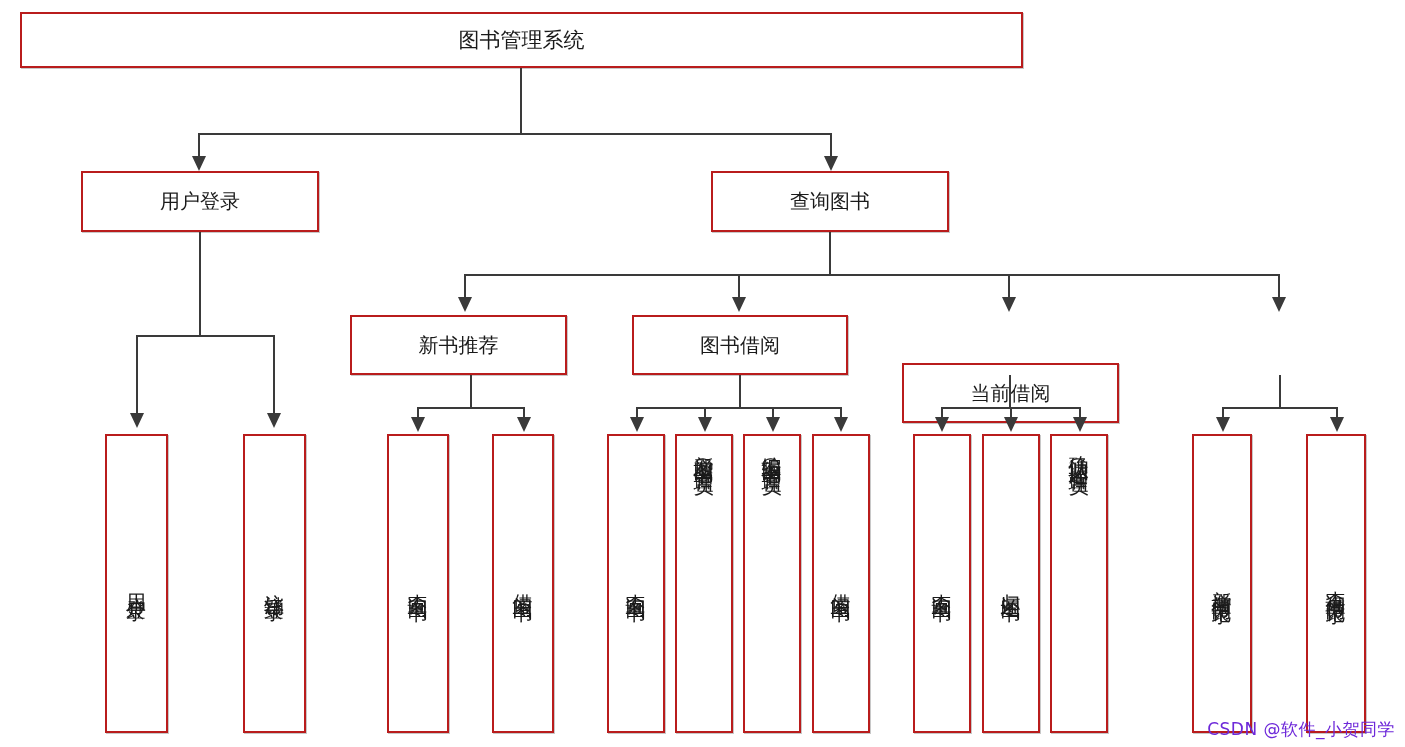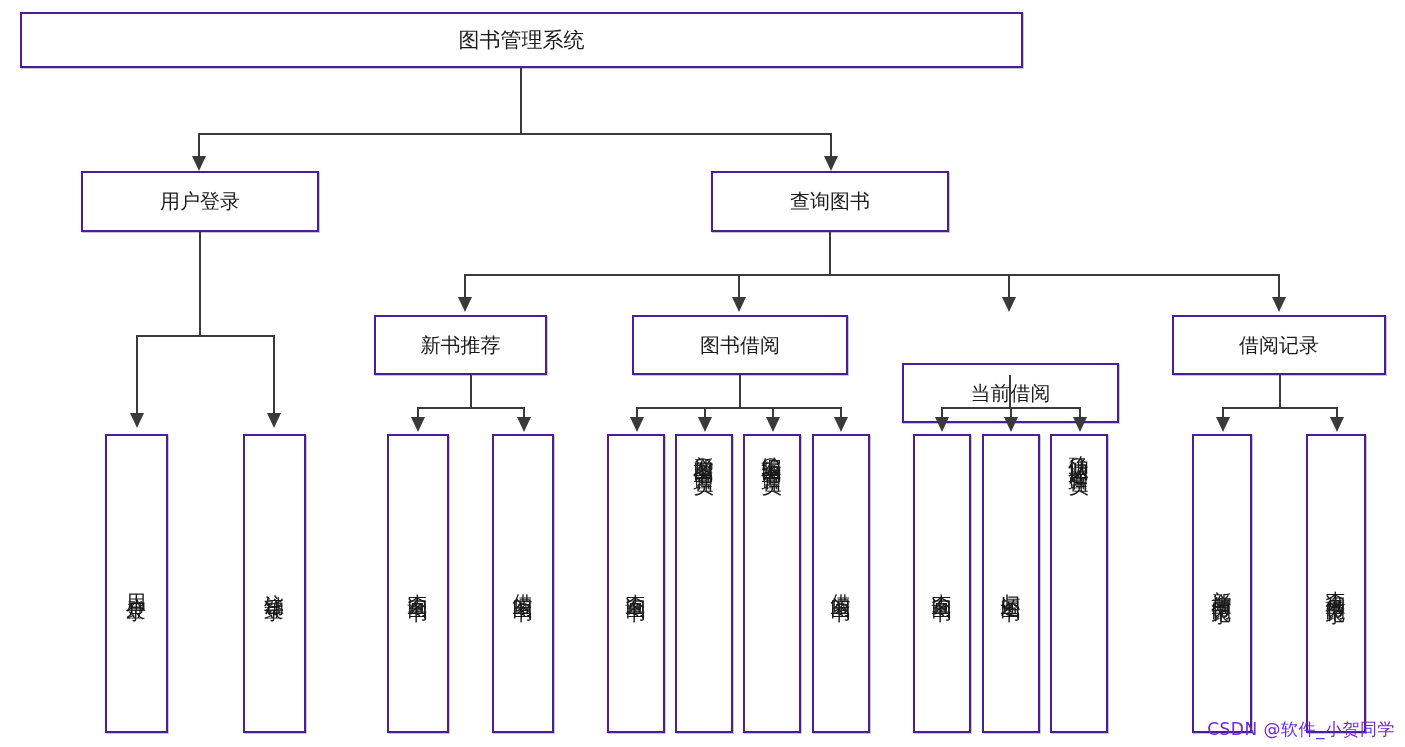--- a/index.html
+++ b/index.html
@@ -15,21 +15,21 @@
     position: relative;
     width: 1405px;
     height: 747px;
     background: #ffffff;
     overflow: hidden;
   }
   
   .node {
     position: absolute;
     box-sizing: border-box;
-    border: 2px solid #4c1d95;
+    border: 2px solid #b91c1c;
     background: #ffffff;
     box-shadow: 1px 1px 0 0 #c8c8c8;
     display: flex;
     align-items: center;
     justify-content: center;
     color: #1a1a1a;
     text-align: center;
   }
   .node.level0 { font-size: 21px; }
   .node.level1 { font-size: 20px; }
@@ -119,35 +119,32 @@
 
   <div class="vline" style="left:738px; top:274px; height:25px;"></div>
   <div class="arrow" style="left:732px; top:297px;"></div>
 
   <div class="vline" style="left:1008px; top:274px; height:25px;"></div>
   <div class="arrow" style="left:1002px; top:297px;"></div>
 
   <div class="vline" style="left:1278px; top:274px; height:25px;"></div>
   <div class="arrow" style="left:1272px; top:297px;"></div>
 
-  <div class="node level2" style="left:374px; top:315px; width:173px; height:60px;">
+  <div class="node level2" style="left:350px; top:315px; width:217px; height:60px;">
     <span>新书推荐</span>
   </div>
 
   <div class="node level2" style="left:632px; top:315px; width:216px; height:60px;text-align:right;">
     <span>图书借阅</span>
   </div>
 
   <div class="node level2" style="left:902px; top:315px; width:217px; height:60px;margin-top:48px;">
     <span>当前借阅</span>
   </div>
 
-  <div class="node level2" style="left:1172px; top:315px; width:214px; height:60px;">
-    <span>借阅记录</span>
-  </div>
 
   <div class="vline" style="left:470px; top:375px; height:33px;"></div>
   <div class="hline" style="left:417px; top:407px; width:107px;"></div>
   <div class="vline" style="left:417px; top:407px; height:12px;"></div>
   <div class="arrow" style="left:411px; top:417px;"></div>
   <div class="vline" style="left:523px; top:407px; height:12px;"></div>
   <div class="arrow" style="left:517px; top:417px;"></div>
 
   <div class="vline" style="left:739px; top:375px; height:33px;"></div>
   <div class="hline" style="left:636px; top:407px; width:206px;"></div>

